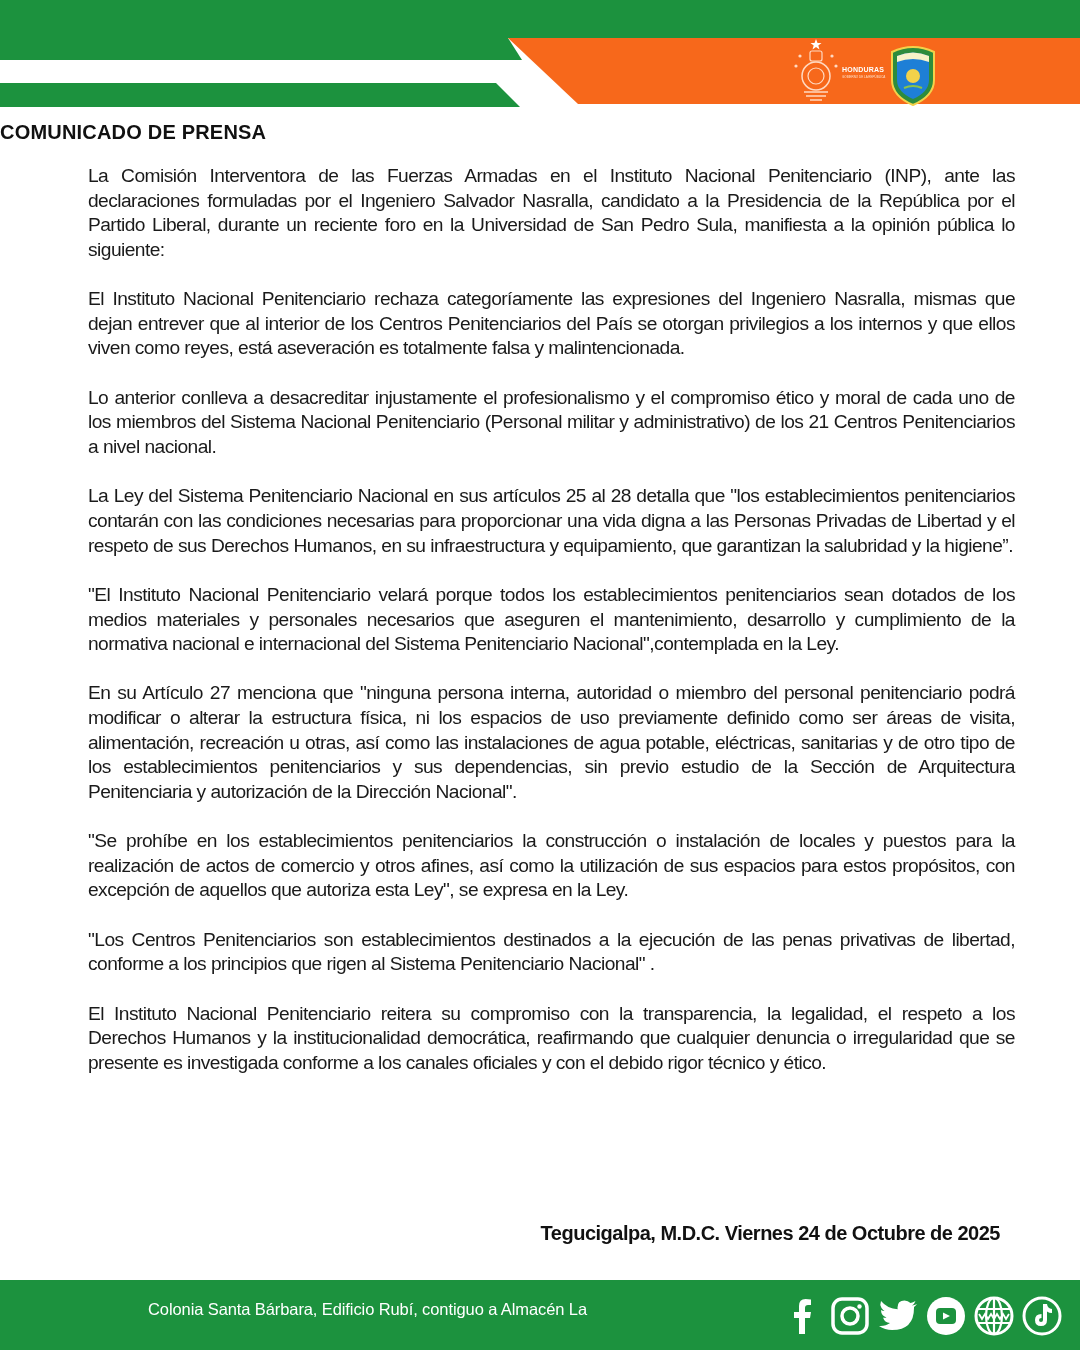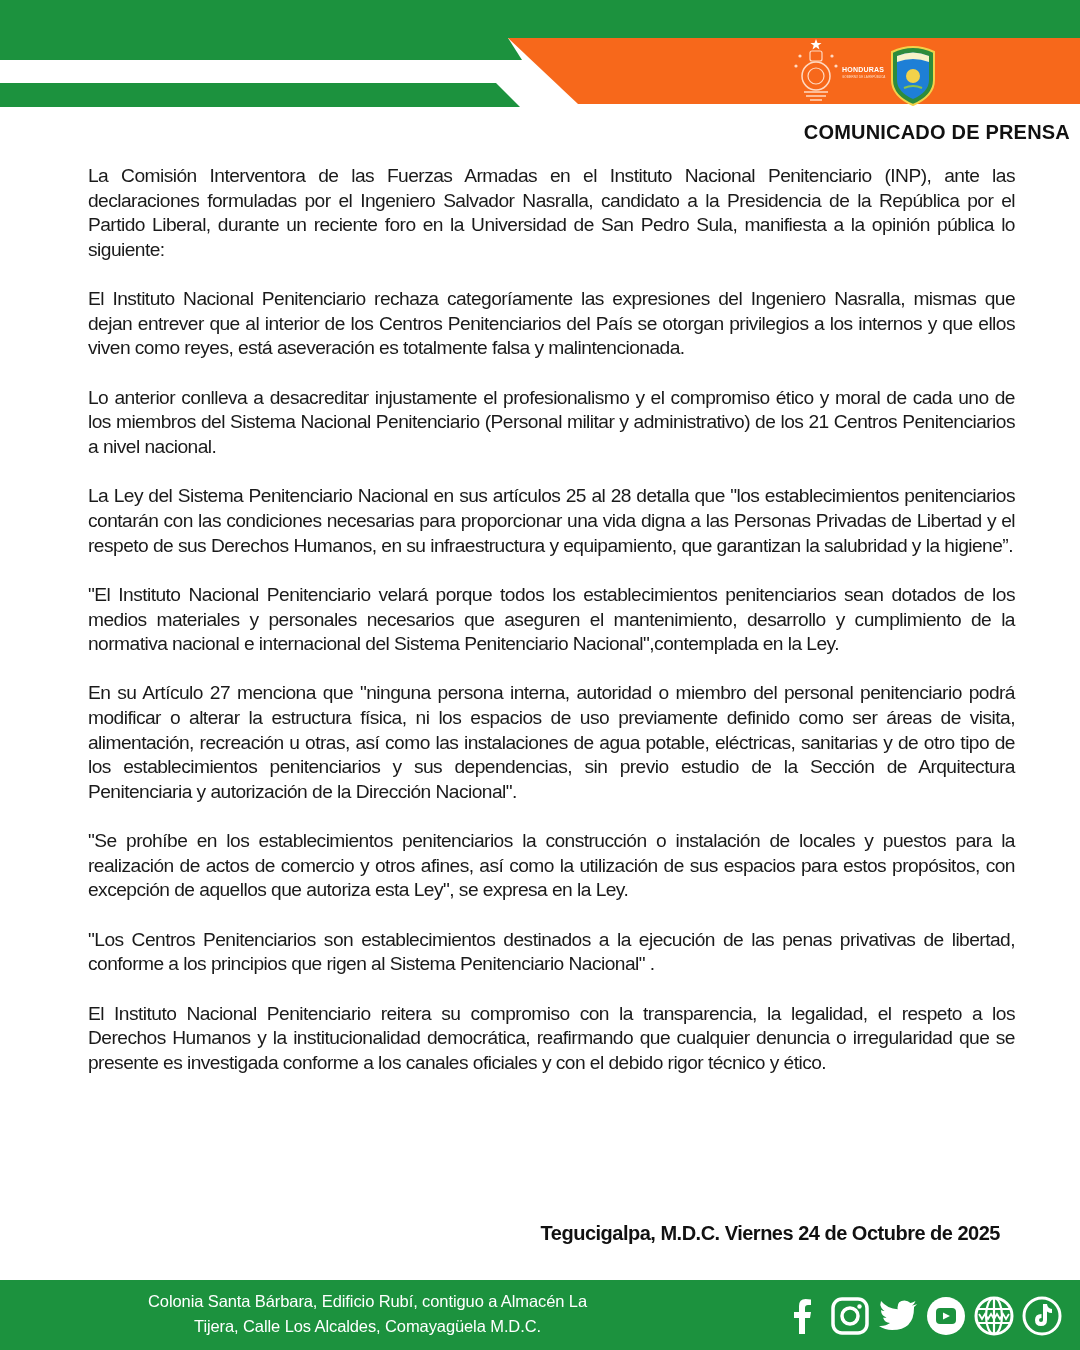--- a/index.html
+++ b/index.html
@@ -14,38 +14,38 @@
   .logos { position: absolute; top: 38px; left: 780px; height: 70px; width: 180px; }
   .coat { position: absolute; left: 10px; top: 0; width: 52px; height: 68px; }
   .brand-text {
     position: absolute; left: 62px; top: 28px; color: #ffffff; font-weight: bold;
     font-size: 7px; letter-spacing: 0.2px;
   }
   .brand-sub { position: absolute; left: 62px; top: 37px; color: #ffe2cc; font-size: 3px; }
   .shield { position: absolute; left: 108px; top: 6px; width: 50px; height: 62px; }
 
   .title {
-    position: absolute; top: 121px; left: 0; width: 1070px; text-align: right;
+    position: absolute; top: 121px; left: 0; width: 1070px; text-align: left;
     font-weight: bold; font-size: 20px; letter-spacing: 0.2px; color: #111;
   }
   .content {
     position: absolute; left: 88px; top: 164px; width: 927px;
     font-size: 19.2px; line-height: 24.6px; text-align: justify;
     letter-spacing: -0.55px; word-spacing: 0px;
   }
   .content p { margin: 0 0 24.8px 0; }
   .signoff {
     position: absolute; top: 1222px; left: 0; width: 1000px; text-align: right;
     font-weight: bold; font-size: 20px; letter-spacing: -0.5px; color: #111;
   }
   .footer {
     position: absolute; left: 0; top: 1280px; width: 1080px; height: 70px; background: #1c923e;
   }
   .address {
-    position: absolute; left: 110px; top: 9px; width: 515px; text-align: center;
+    position: absolute; left: 110px; top: 17px; width: 515px; text-align: center;
     color: #ffffff; font-size: 16.5px; line-height: 25px; letter-spacing: -0.1px;
   }
   .social { position: absolute; right: 16px; top: 14px; display: flex; gap: 4px; align-items: center; }
   .social span { display: inline-block; width: 44px; height: 44px; cursor: pointer; }
   .social svg { width: 44px; height: 44px; display: block; }
 </style>
 </head>
 <body>
 
 <div class="header">
@@ -91,21 +91,20 @@
   <p>"Se prohíbe en los establecimientos penitenciarios la construcción o instalación de locales y puestos para la realización de actos de comercio y otros afines, así como la utilización de sus espacios para estos propósitos, con excepción de aquellos que autoriza esta Ley", se expresa en la Ley.</p>
   <p>"Los Centros Penitenciarios son establecimientos destinados a la ejecución de las penas privativas de libertad, conforme a los principios que rigen al Sistema Penitenciario Nacional" .</p>
   <p>El Instituto Nacional Penitenciario reitera su compromiso con la transparencia, la legalidad, el respeto a los Derechos Humanos y la institucionalidad democrática, reafirmando que cualquier denuncia o irregularidad que se presente es investigada conforme a los canales oficiales y con el debido rigor técnico y ético.</p>
 </div>
 
 <div class="signoff">Tegucigalpa, M.D.C. Viernes 24 de Octubre de 2025</div>
 
 <div class="footer">
   <div class="address">
     <div>Colonia Santa Bárbara, Edificio Rubí, contiguo a Almacén La</div>
-    <div>Tijera, Calle Los Alcaldes, Comayagüela M.D.C.</div>
   </div>
   <div class="social">
     <span>
       <svg viewBox="0 0 44 44">
           <path d="M25 40 V24 H30 L31 18 H25 V14 Q25 11 28 11 H31 V5.5 Q28 5 25.5 5 Q19 5 19 12 V18 H14 V24 H19 V40 Z" fill="#fff"></path>
         </svg>
     </span>
     <span>
       <svg viewBox="0 0 44 44">
           <rect x="5" y="5" width="34" height="34" rx="9" fill="none" stroke="#fff" stroke-width="3.5"></rect>

